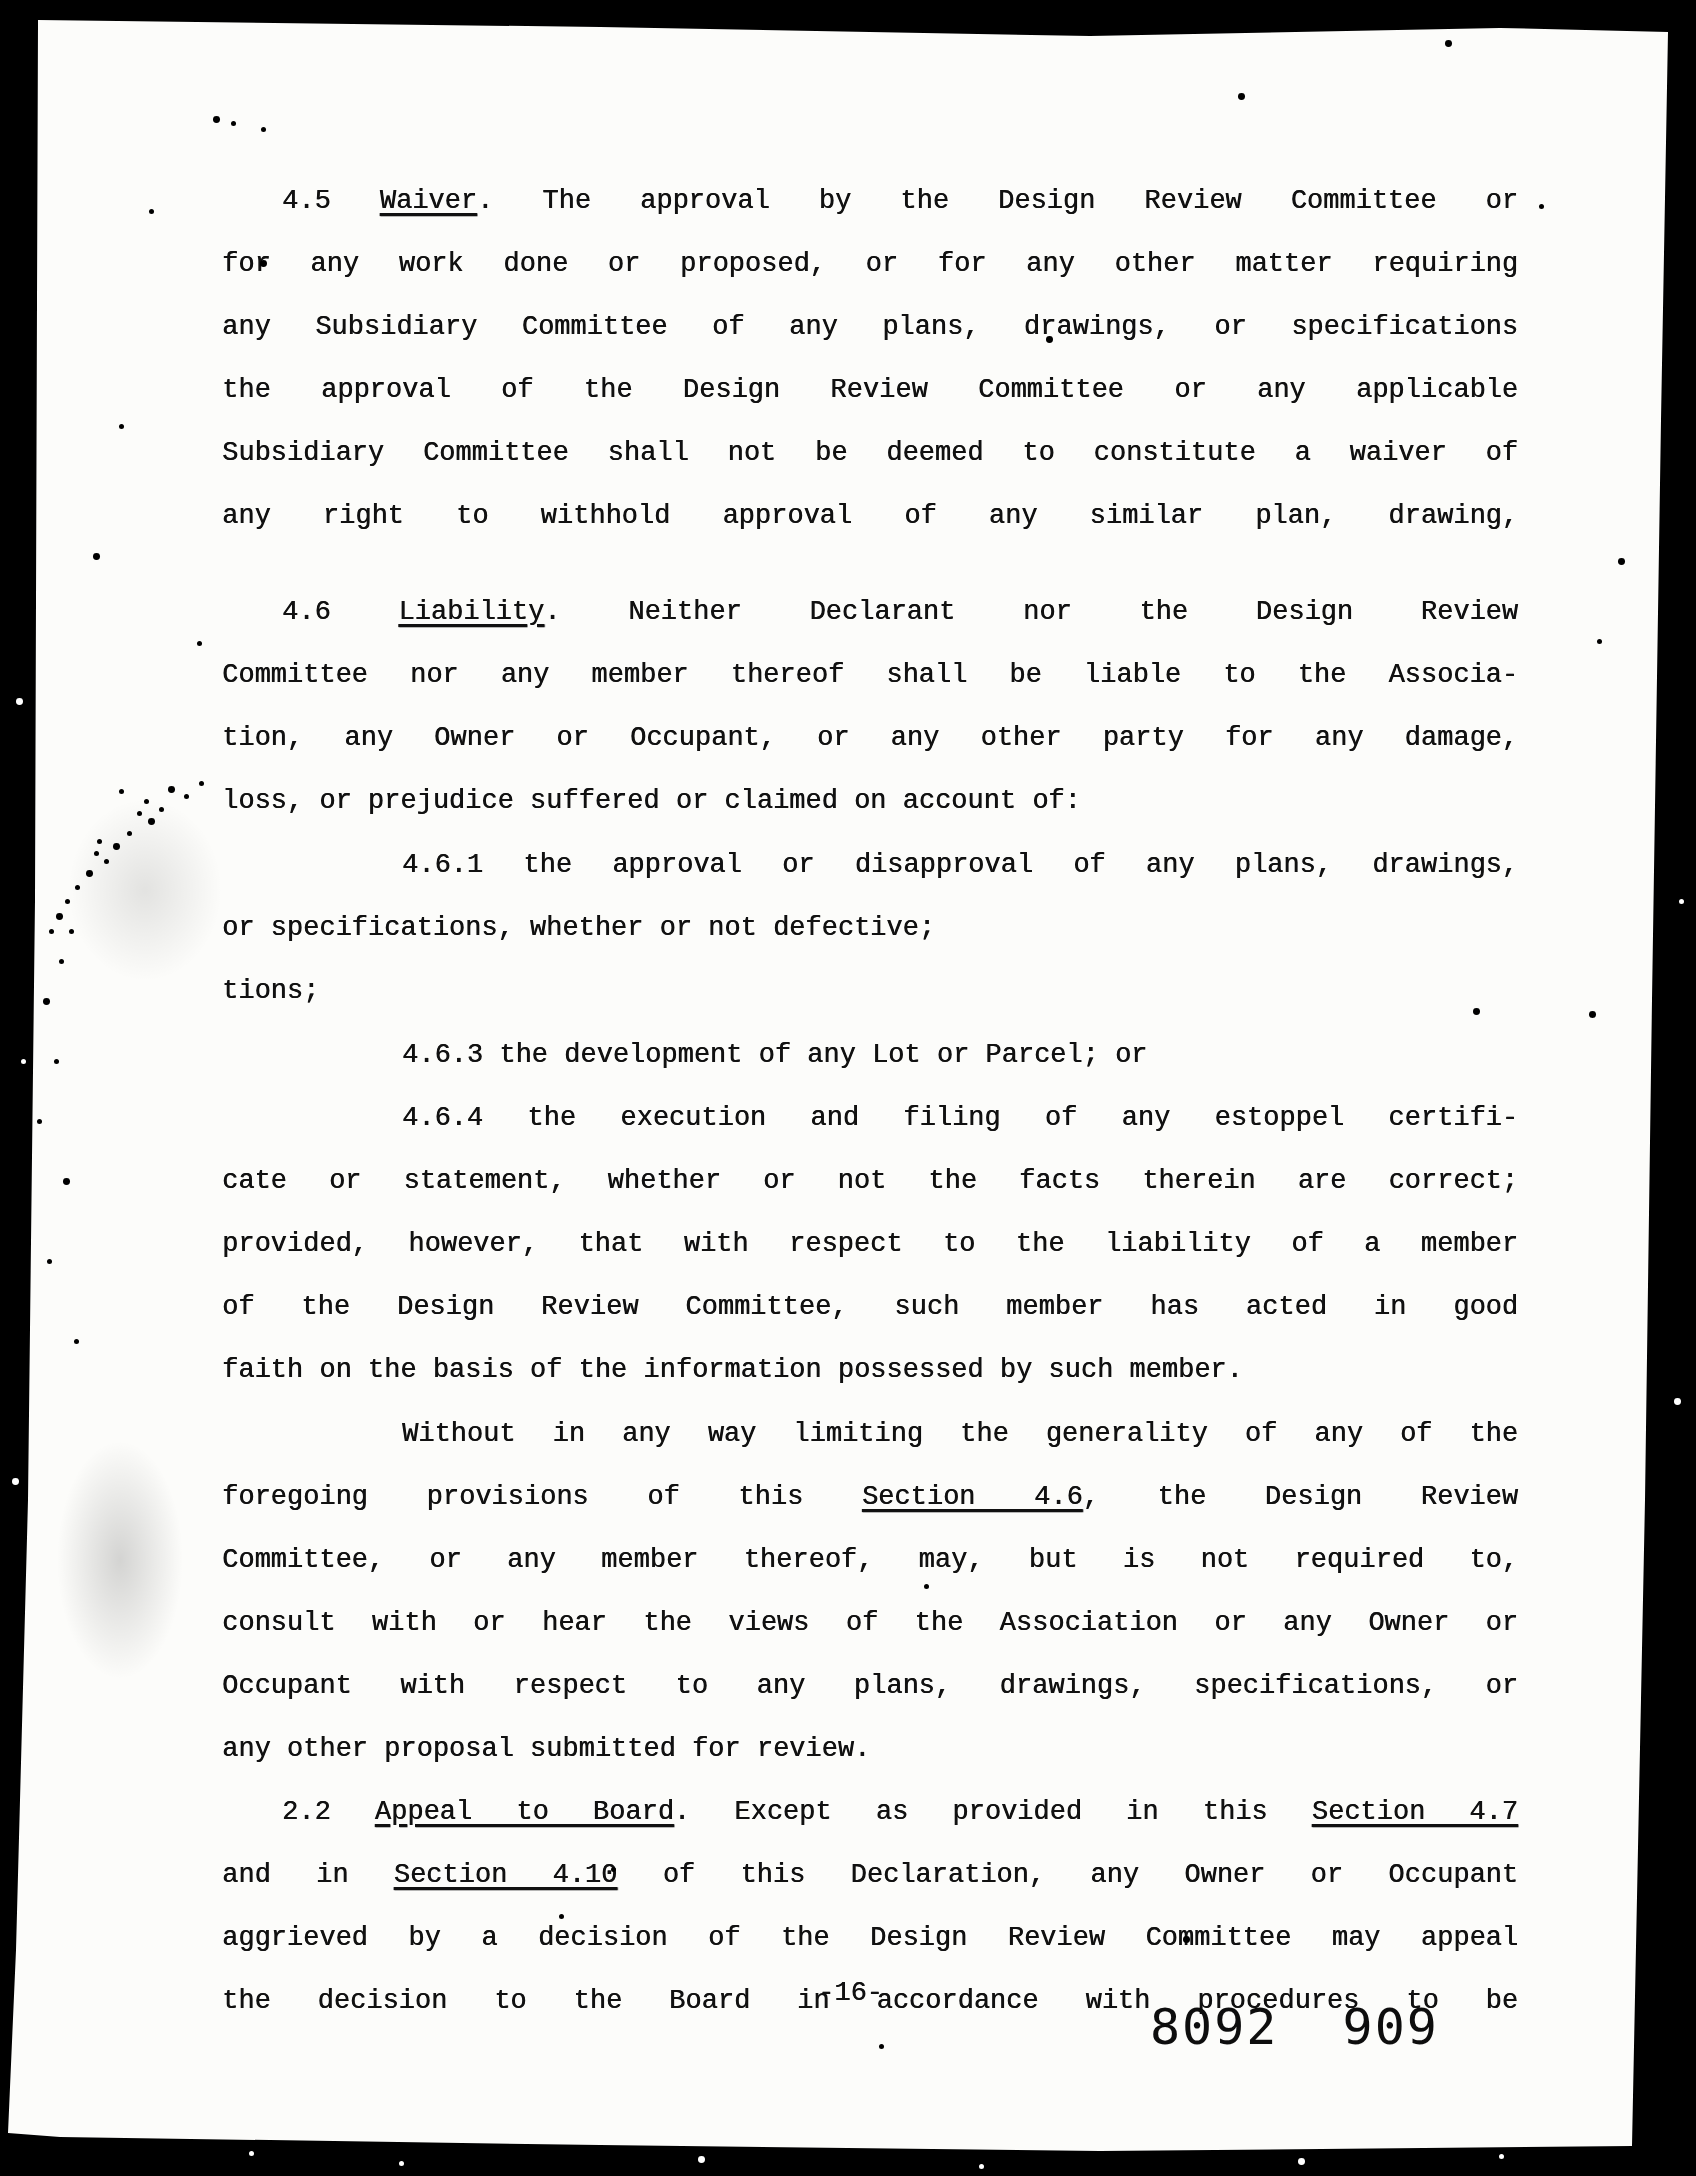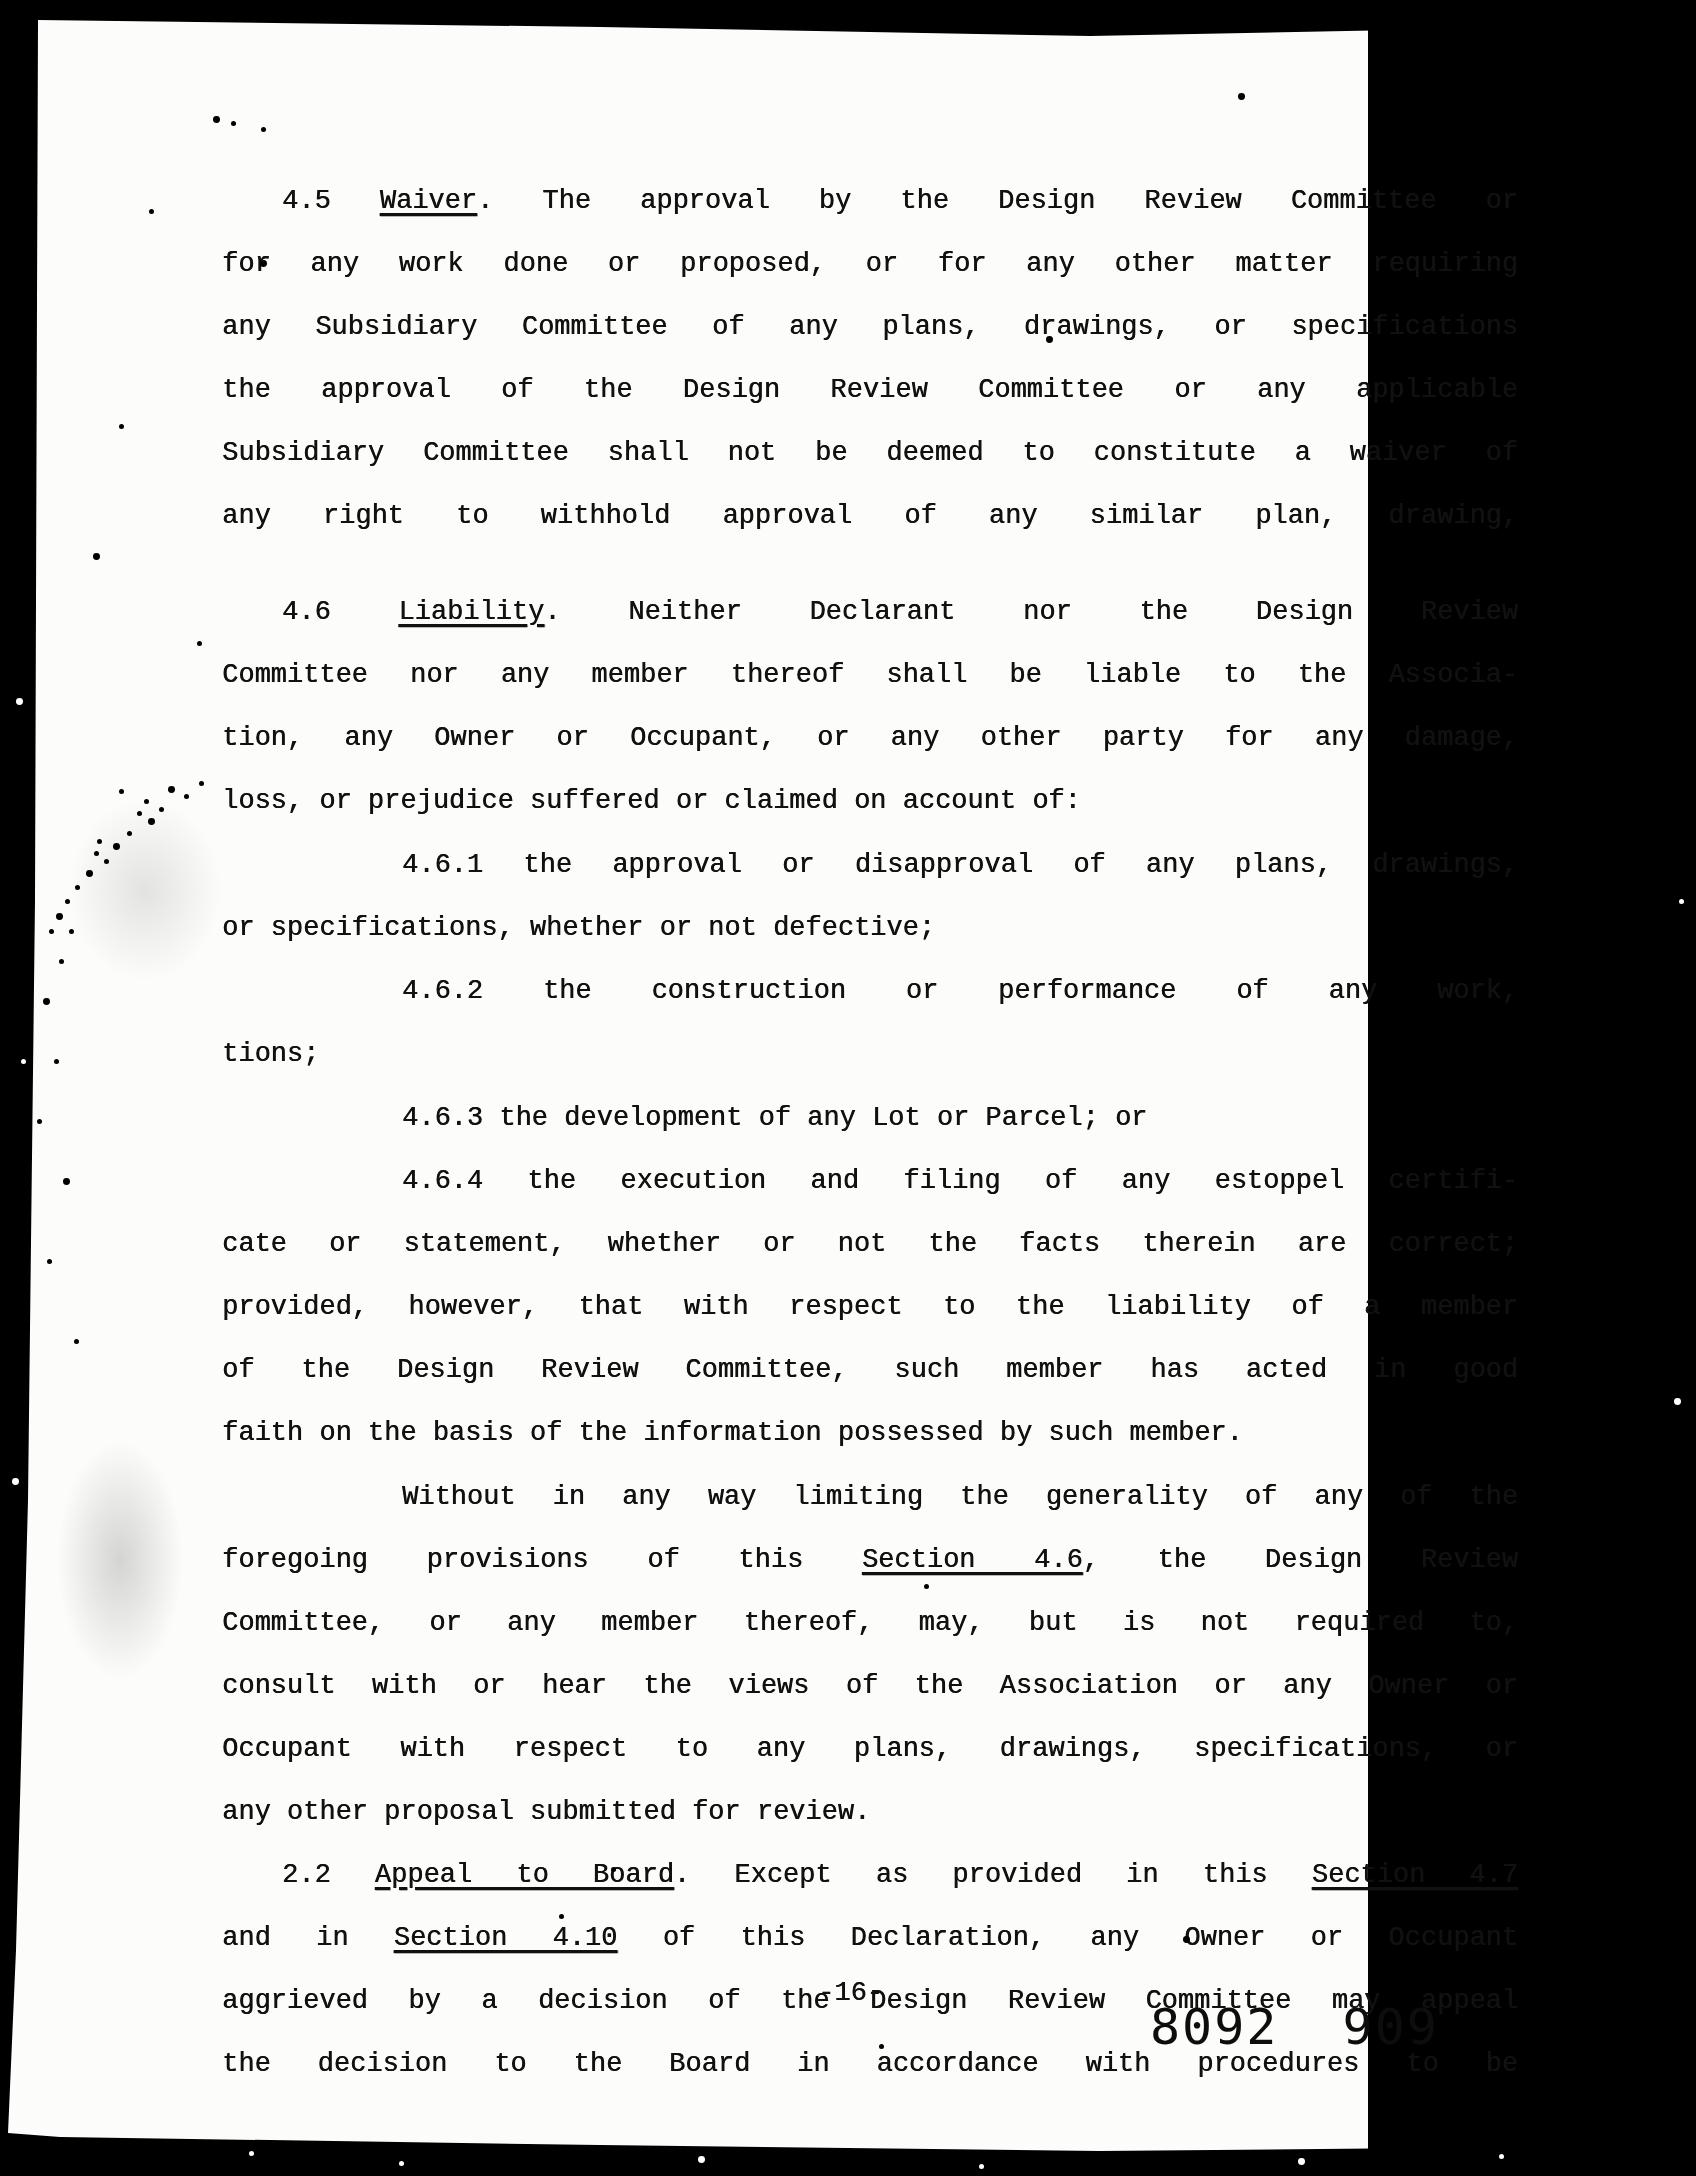--- a/index.html
+++ b/index.html
@@ -1,21 +1,21 @@
 <!DOCTYPE html>
 <html><head>
 <meta charset="utf-8">
 <style>
   html,body{margin:0;padding:0;background:#1a1a1a;}
   .page{
     position:relative;width:1696px;height:2176px;background:#000;
     overflow:hidden;font-family:"Liberation Mono","DejaVu Sans Mono",monospace;
   }
   .sheet{
-    position:absolute;left:0;top:0;width:1368px;height:2176px;background:#fcfcfa;
+    position:absolute;left:0;top:0;width:1696px;height:2176px;background:#fcfcfa;
     clip-path:polygon(
       38px 20px, 600px 27px, 1090px 36px, 1500px 28px, 1668px 32px,
       1661px 420px, 1652px 1000px, 1645px 1500px, 1632px 2146px,
       1100px 2151px, 600px 2145px, 60px 2137px, 8px 2133px,
       16px 1950px, 28px 1500px, 35px 900px, 37px 300px
     );
   }
   .textblock{
     position:absolute;left:222px;top:186px;width:1296px;
     font-size:27px;line-height:31.5px;letter-spacing:0;color:#111;
@@ -91,21 +91,20 @@
           <div class="tline just ind1"><span>4.6 </span><span class="u">Liability</span><span>.  Neither Declarant nor the Design Review</span></div>
           <div class="tline just"><span>Committee nor any member thereof shall be liable to the Associa-</span></div>
           <div class="tline just"><span>tion, any Owner or Occupant, or any other party for any damage,</span></div>
           <div class="tline"><span>loss, or prejudice suffered or claimed on account of:</span></div>
         </div>
         <div class="para">
           <div class="tline just ind2"><span>4.6.1 the approval or disapproval of any plans, drawings,</span></div>
           <div class="tline"><span>or specifications, whether or not defective;</span></div>
         </div>
         <div class="para">
-          <div class="tline just ind2"><span>4.6.2  the construction or performance of any work,</span></div>
           <div class="tline"><span>tions;</span></div>
         </div>
         <div class="para">
           <div class="tline ind2"><span>4.6.3 the development of any Lot or Parcel; or</span></div>
         </div>
         <div class="para">
           <div class="tline just ind2"><span>4.6.4 the execution and filing of any estoppel certifi-</span></div>
           <div class="tline just"><span>cate or statement, whether or not the facts therein are correct;</span></div>
           <div class="tline just"><span>provided, however, that with respect to the liability of a member</span></div>
           <div class="tline just"><span>of the Design Review Committee, such member has acted in good</span></div>

